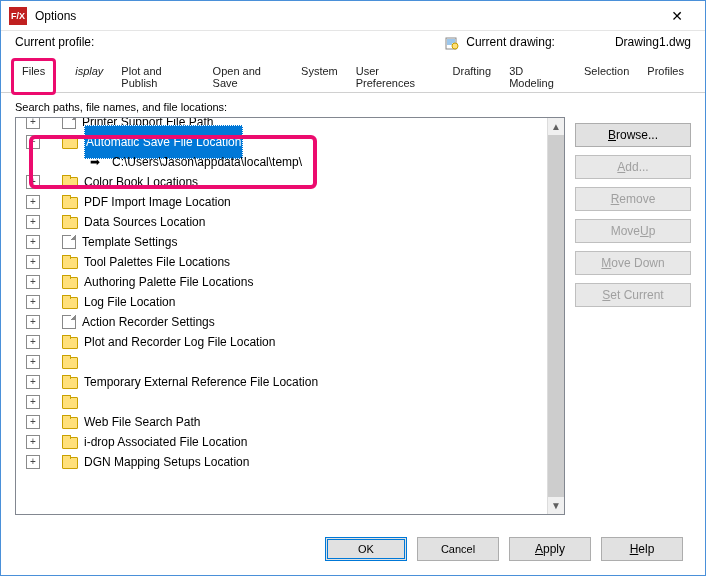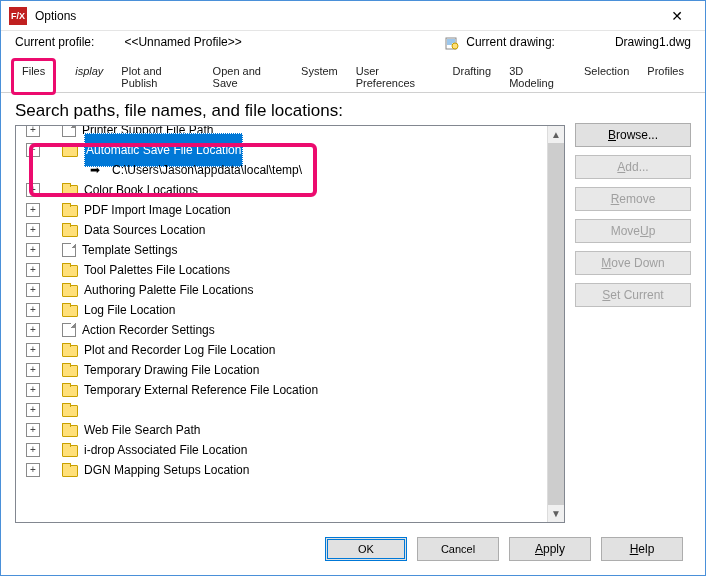--- a/index.html
+++ b/index.html
@@ -15,21 +15,21 @@
 .profile-row .spacer { flex: 1; }
 .profile-row .dwg-icon { width:16px; height:16px; margin-right:6px; display:inline-flex; align-items:center; justify-content:center; }
 
 .tabs { display: flex; padding: 0 12px; border-bottom: 1px solid #d0d0d0; position: relative; }
 .tab { padding: 4px 8px; font-size: 11px; color: #222; border: 1px solid transparent; border-bottom: none; cursor: default; position: relative; top: 1px; }
 .tab.active { border-color: #d0d0d0; background: #fff; border-bottom: 1px solid #fff; }
 .tab.hi { outline: 3px solid #ec0b6e; outline-offset: -1px; z-index: 3; border-radius:2px; }
 
 .content { padding: 8px 14px 14px 14px; display: flex; gap: 10px; }
 .left { flex: 1; }
-.left .caption { font-size: 17px; margin-bottom: 4px; }
+.left .caption { font-size: 11px; margin-bottom: 4px; }
 .tree-wrap { position: relative; }
 .tree-box { border: 1px solid #828790; height: 398px; background: #fff; position: relative; }
 .tree-scroll { position: absolute; right: 0; top: 0; bottom: 0; width: 17px; background: #f0f0f0; border-left: 1px solid #dcdcdc; }
 .tree-scroll .arrow { height: 17px; display:flex; align-items:center; justify-content:center; color:#606060; font-size:10px; }
 .tree-scroll .thumb { position:absolute; top:17px; bottom:17px; left:0; right:0; background:#cdcdcd; }
 
 .tree { padding: 4px 0 4px 4px; position: absolute; left:0; top:0; right:17px; bottom:0; overflow:hidden; }
 .trow { display:flex; align-items:center; height:20px; font-size:11px; position:relative; }
 .trow .expander { width:14px; height:14px; border:1px solid #8a8a8a; display:flex; align-items:center; justify-content:center; font-size:10px; line-height:1; color:#444; margin-right:4px; background:#fff; }
 .trow .no-exp { width:18px; }
@@ -58,21 +58,20 @@
 <body>
 
 <div class="titlebar">
   <div class="icon-box">F/X</div>
   <div class="title">Options</div>
   <div class="close">✕</div>
 </div>
 
 <div class="profile-row">
   <span class="lbl">Current profile:</span>
-  <span class="val">&lt;&lt;Unnamed Profile&gt;&gt;</span>
   <span class="spacer"></span>
   <span class="dwg-icon">
     <svg width="16" height="16" viewBox="0 0 16 16">
         <rect x="2" y="3" width="10" height="11" fill="#fff" stroke="#888"></rect>
         <path d="M3 5h8M3 7h8M3 9h5" stroke="#3a8fd9" stroke-width="1"></path>
         <circle cx="11" cy="11" r="3" fill="#ffe07a" stroke="#c9a000"></circle>
       </svg>
   </span>
   <span class="lbl">Current drawing:</span>
   <span class="val" style="margin-left:30px">Drawing1.dwg</span>
@@ -166,21 +165,20 @@
             <div class="trow" style="padding-left: 6px;">
               <span class="expander">+</span>
               <span class="conn"></span>
               <span class="folder"></span>
               <span class="label">Plot and Recorder Log File Location</span>
             </div>
             <div class="trow" style="padding-left: 6px;">
               <span class="expander">+</span>
               <span class="conn"></span>
               <span class="folder"></span>
-              <span class="label">Temporary Drawing File Location</span>
             </div>
             <div class="trow" style="padding-left: 6px;">
               <span class="expander">+</span>
               <span class="conn"></span>
               <span class="folder"></span>
               <span class="label">Temporary External Reference File Location</span>
             </div>
             <div class="trow" style="padding-left: 6px;">
               <span class="expander">+</span>
               <span class="conn"></span>

